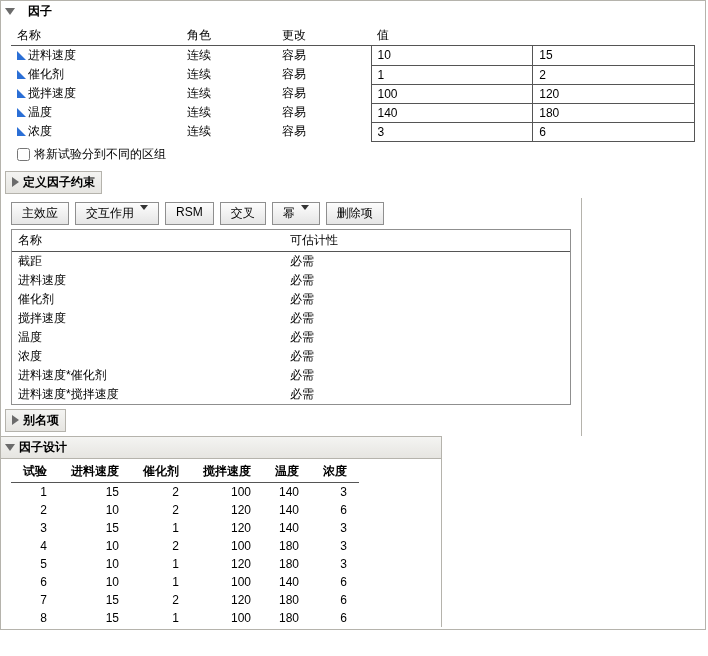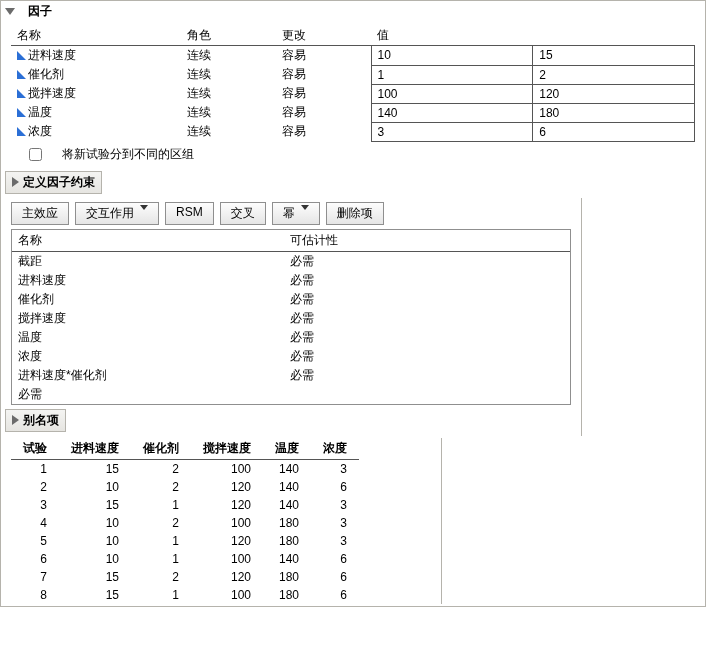--- a/index.html
+++ b/index.html
@@ -13,21 +13,21 @@
   .red-drop::after{content:"";width:0;height:0;border-left:4px solid transparent;border-right:4px solid transparent;border-top:5px solid #c00}
   .content{padding:4px 10px}
   
   table.factors{border-collapse:collapse;width:100%;}
   table.factors th{font-weight:normal;text-align:left;border-bottom:1px solid #555;padding:1px 6px}
   table.factors td{padding:0;}
   table.factors td.nm{padding:1px 6px;white-space:nowrap}
   table.factors td.box{border:1px solid #555;padding:1px 6px}
   .blue-tri{display:inline-block;width:0;height:0;border-bottom:9px solid #2b6fd6;border-right:9px solid transparent;margin-right:2px;vertical-align:middle}
   
-  .ck{display:flex;align-items:center;gap:20px;margin:4px 18px}
+  .ck{display:flex;align-items:center;gap:4px;margin:4px 6px}
   .ck input{margin:0}
   
   .inline-sec{display:inline-flex;align-items:center;gap:4px;border:1px solid #b5b3ac;border-top:1px solid #b5b3ac;padding:2px 6px;background:linear-gradient(#f4f4f2,#e6e5e1);font-weight:bold}
   
   .btnbar{display:flex;gap:6px;padding:4px 10px}
   .btn{border:1px solid #8f8f8f;background:linear-gradient(#fdfdfd,#e5e5e5);padding:2px 10px;cursor:pointer;display:inline-flex;align-items:flex-start;gap:4px}
   .btn .dd{width:0;height:0;border-left:4px solid transparent;border-right:4px solid transparent;border-top:5px solid #333;margin-left:2px}
   
   .model-list{border:1px solid #8f8f8f;margin:0 10px}
   .ml-hdr{display:flex;border-bottom:1px solid #555}
@@ -169,33 +169,38 @@
           </div>
           <div class="ml-row">
             <div class="c1">浓度</div>
             <div>必需</div>
           </div>
           <div class="ml-row">
             <div class="c1">进料速度*催化剂</div>
             <div>必需</div>
           </div>
           <div class="ml-row">
+            <div class="c1">进料速度*搅拌速度</div>
             <div>必需</div>
           </div>
         </div>
     </div>
     <div style="padding:4px 4px 4px 4px">
       <div class="inline-sec">
         <span class="tri closed"></span>
         <span>别名项</span>
       </div>
     </div>
   </div>
 
   <div style="width:440px;border-right:1px solid #b5b3ac">
+    <div class="section-hdr" style="border-top:1px solid #b5b3ac">
+      <span class="tri open"></span>
+      <span>因子设计</span>
+    </div>
     <table class="design">
       <thead>
           <tr id="design-head">
             <th>试验</th>
             <th>进料速度</th>
             <th>催化剂</th>
             <th>搅拌速度</th>
             <th>温度</th>
             <th>浓度</th>
           </tr>

